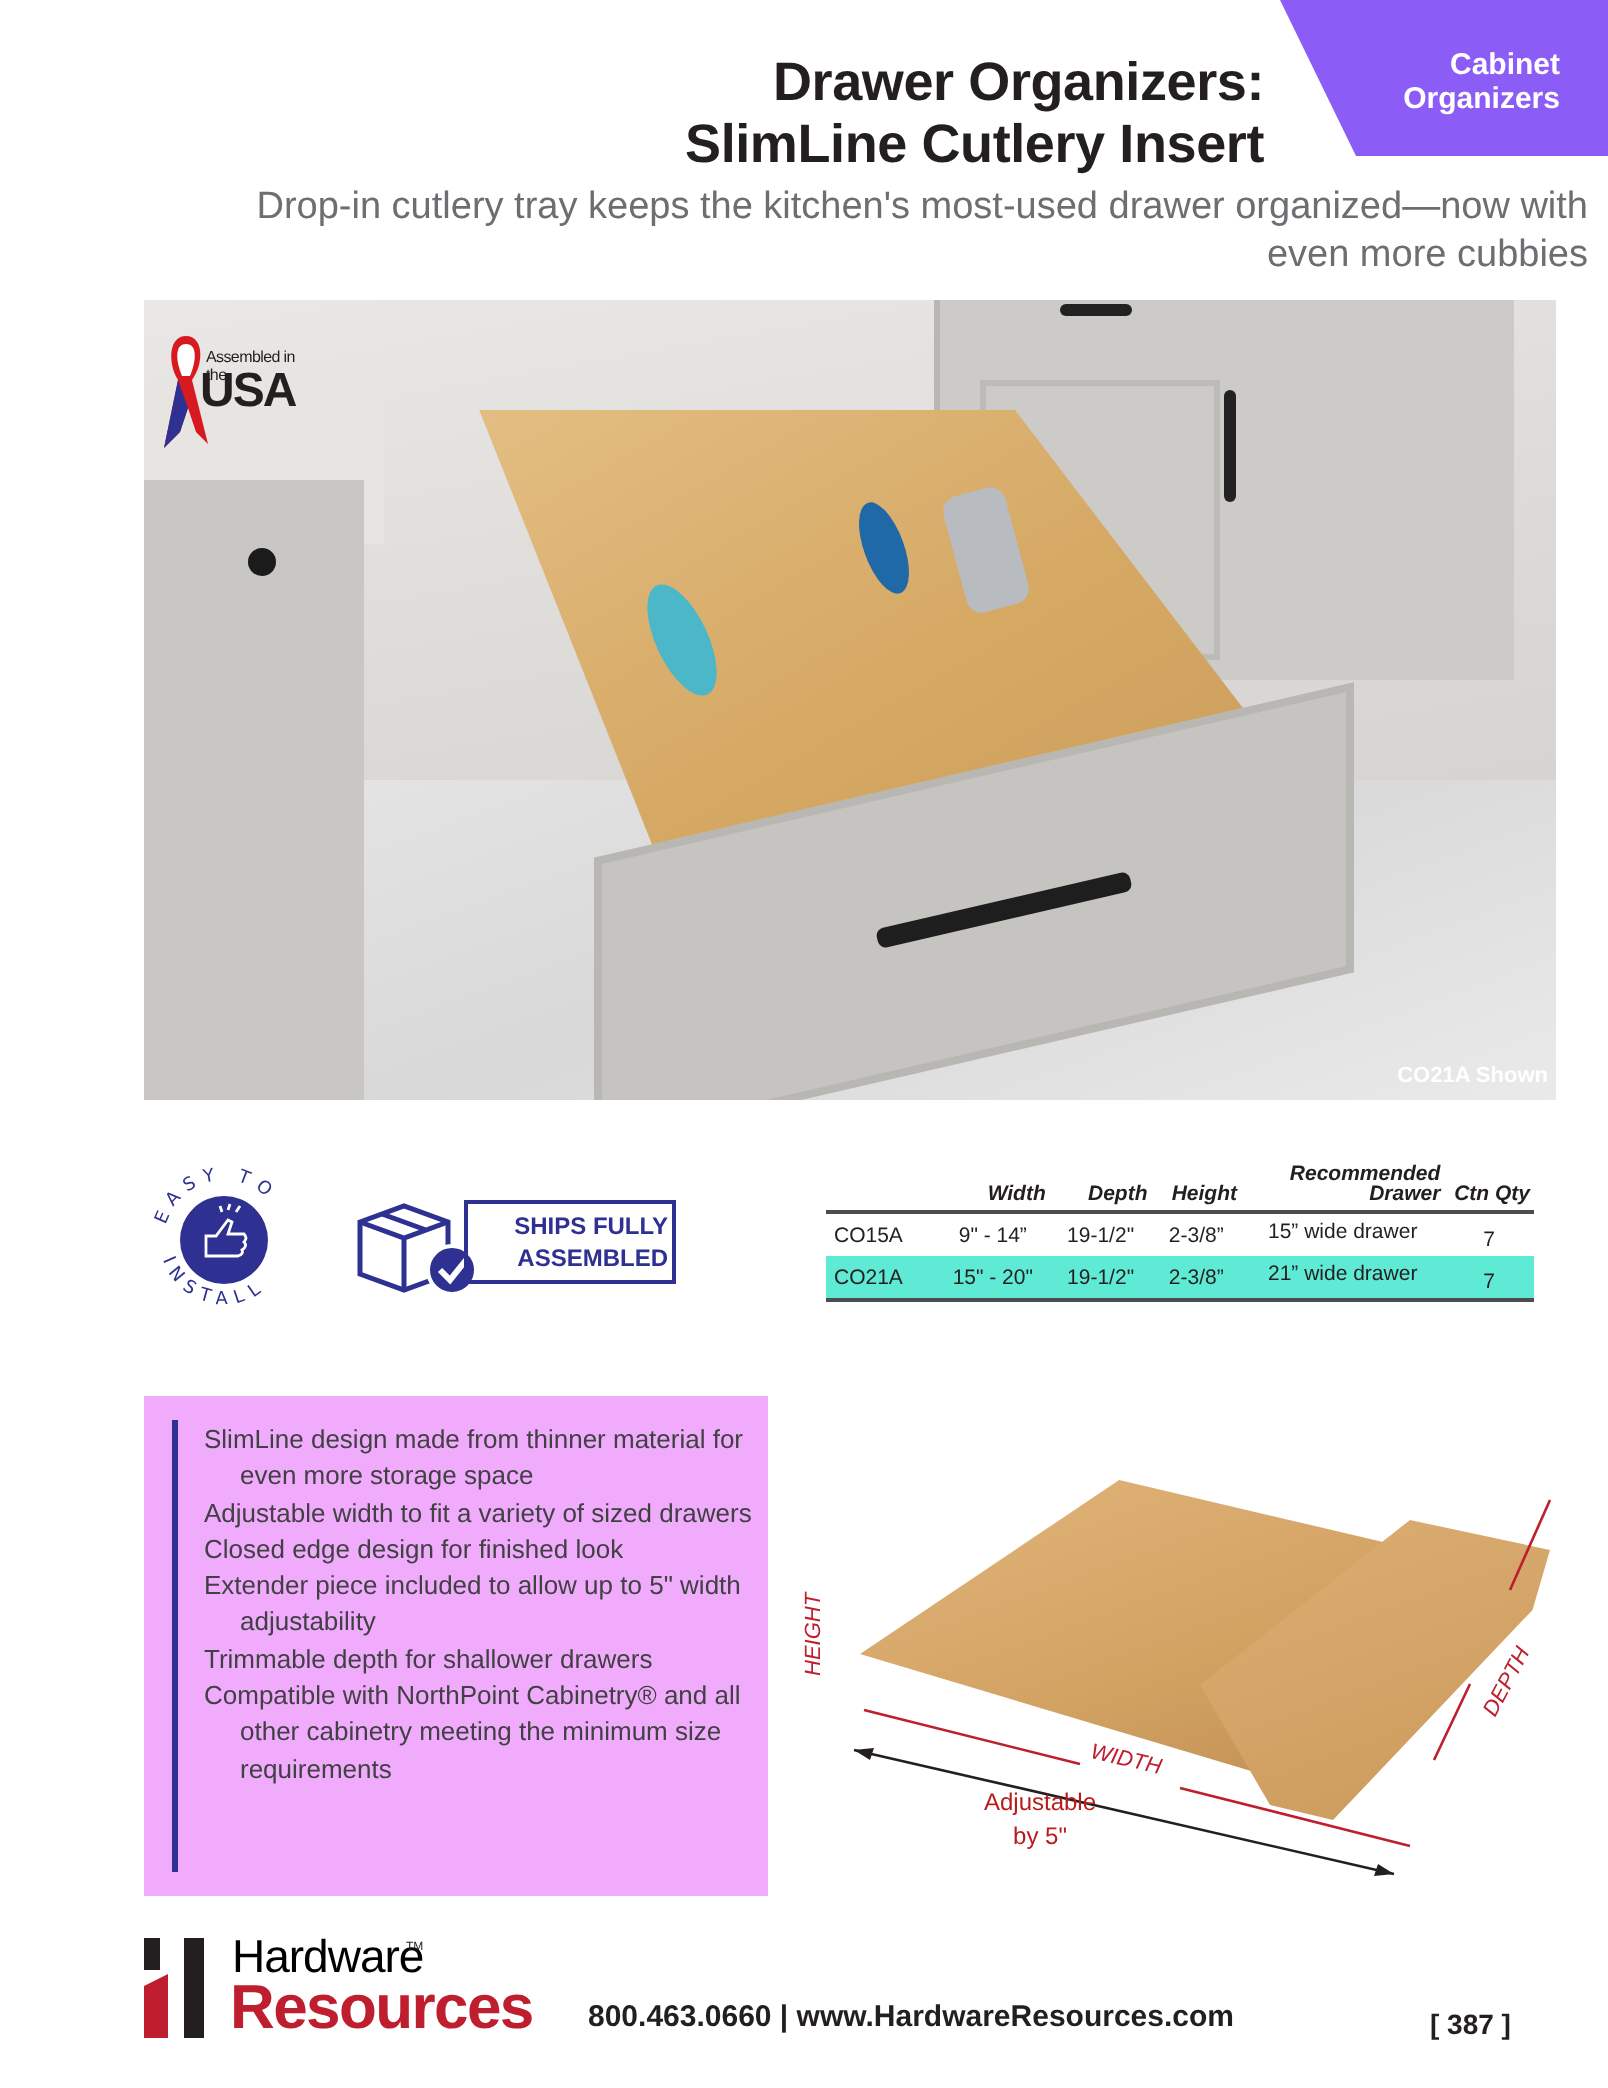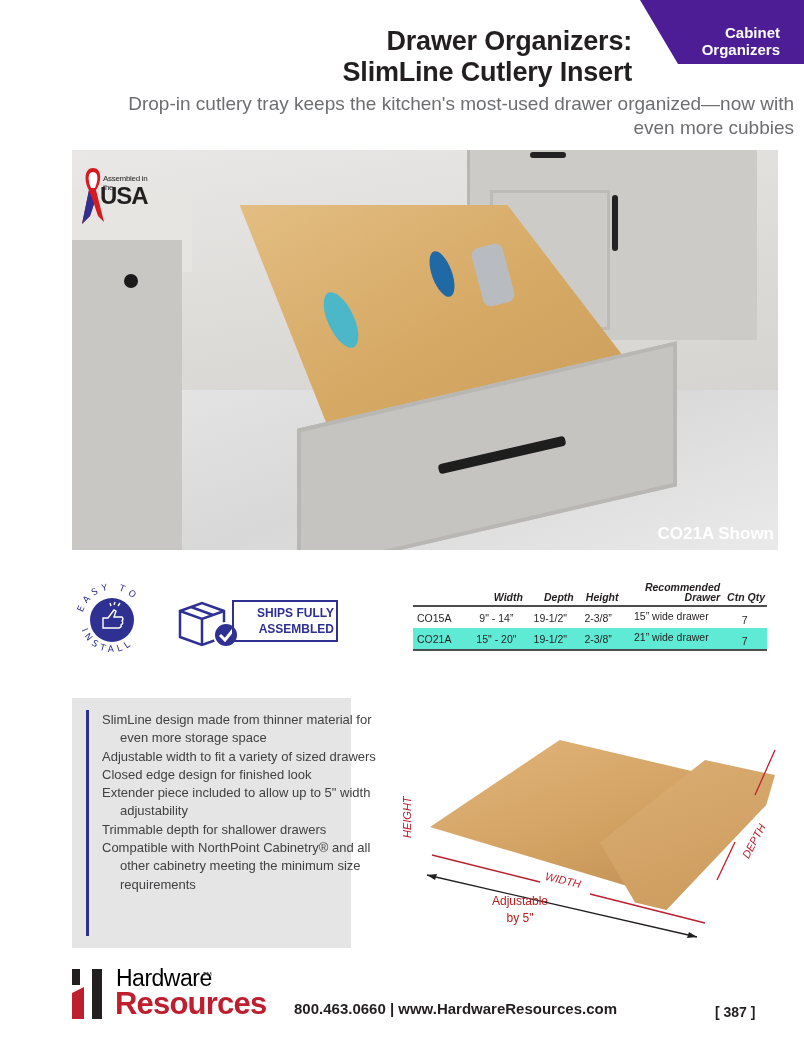--- a/index.html
+++ b/index.html
@@ -1,21 +1,21 @@
 <!DOCTYPE html>
 <html><head>
 <meta charset="utf-8">
 <style>
   * { box-sizing: border-box; margin: 0; padding: 0; }
   html, body { width: 804px; height: 1044px; background: #ffffff; overflow: hidden; }
   body { position: relative; font-family: "Liberation Sans", "DejaVu Sans", sans-serif; color: #231f20; }
 
   .corner-tab {
-    position: absolute; right: 0; top: 0; width: 164px; height: 64px;
-    background: #4c1d95;
+    position: absolute; right: 0; top: 0; width: 164px; height: 78px;
+    background: #8b5cf6;
     clip-path: polygon(0 0, 100% 0, 100% 100%, 38px 100%);
   }
   .corner-tab .tab-text {
     position: absolute; right: 24px; top: 24px; text-align: right;
     color: #fff; font-weight: bold; font-size: 15px; line-height: 17px;
   }
 
   .title {
     position: absolute; right: 172px; top: 26px; text-align: right;
     font-weight: bold; font-size: 27px; line-height: 31px; color: #231f20;
@@ -56,21 +56,21 @@
     background: #1e1e1e; border-radius: 4px; transform: rotate(-13deg);
   }
   .hero .spoon-blue { position: absolute; left: 256px; top: 140px; width: 26px; height: 60px; background: #4bb7c9; border-radius: 50%; transform: rotate(-25deg); }
   .hero .spatula-blue { position: absolute; left: 360px; top: 100px; width: 20px; height: 48px; background: #1e69a6; border-radius: 50%; transform: rotate(-20deg); }
   .hero .spatula-grey { position: absolute; left: 405px; top: 95px; width: 32px; height: 60px; background: #b8bcc0; border-radius: 8px; transform: rotate(-15deg); }
   .hero .usa-badge { position: absolute; left: 6px; top: 8px; width: 80px; height: 76px; }
   .hero .usa-badge .ribbon { position: absolute; left: 2px; top: 6px; width: 26px; height: 64px; }
   .hero .usa-badge .assembled { position: absolute; left: 25px; top: 16px; font-size: 8px; letter-spacing: -0.3px; color: #231f20; }
   .hero .usa-badge .usa { position: absolute; left: 22px; top: 24px; font-size: 24px; font-weight: bold; color: #231f20; letter-spacing: -1px; }
   .hero .caption {
-    position: absolute; right: 4px; bottom: 6px; color: #ffffff; font-weight: bold; font-size: 17px; margin-top: 16px;
+    position: absolute; right: 4px; bottom: 6px; color: #ffffff; font-weight: bold; font-size: 11px; margin-top: 16px;
   }
 
   .easy-install { position: absolute; left: 70px; top: 578px; width: 84px; height: 84px; }
   .ships-badge { position: absolute; left: 176px; top: 597px; width: 166px; height: 52px; }
   .ships-badge .frame {
     position: absolute; left: 56px; top: 3px; width: 106px; height: 42px; border: 2px solid #2e3192;
   }
   .ships-badge .label {
     position: absolute; left: 62px; top: 8px; width: 96px; text-align: right;
     color: #2e3192; font-weight: bold; font-size: 12px; line-height: 16px;
@@ -83,21 +83,21 @@
     border-bottom: 2px solid #4d4d4f;
   }
   .spec-table td { padding: 4px 2px; height: 22px; vertical-align: middle; text-align: center; color: #231f20; }
   .spec-table td.model { text-align: left; padding-left: 4px; }
   .spec-table td.rec { vertical-align: top; padding-top: 3px; }
   .spec-table td.qty { vertical-align: bottom; padding-bottom: 2px; }
   .spec-table tr.alt td { background: #5eead4; }
   .spec-table tr.last td { border-bottom: 2px solid #4d4d4f; }
 
   .features {
-    position: absolute; left: 72px; top: 698px; width: 279px; height: 250px; background: #e5e5e5;
+    position: absolute; left: 72px; top: 698px; width: 312px; height: 250px; background: #f0abfc;
   }
   .features .bar { position: absolute; left: 14px; top: 12px; width: 3px; height: 226px; background: #2e3192; }
   .features ul { position: absolute; left: 30px; top: 13px; width: 292px; list-style: none; }
   .features li {
     font-size: 13px; line-height: 18.3px; color: #414042;
     padding-left: 18px; text-indent: -18px;
   }
 
   .diagram { position: absolute; left: 405px; top: 720px; width: 395px; height: 225px; }
   .diagram .tray {

